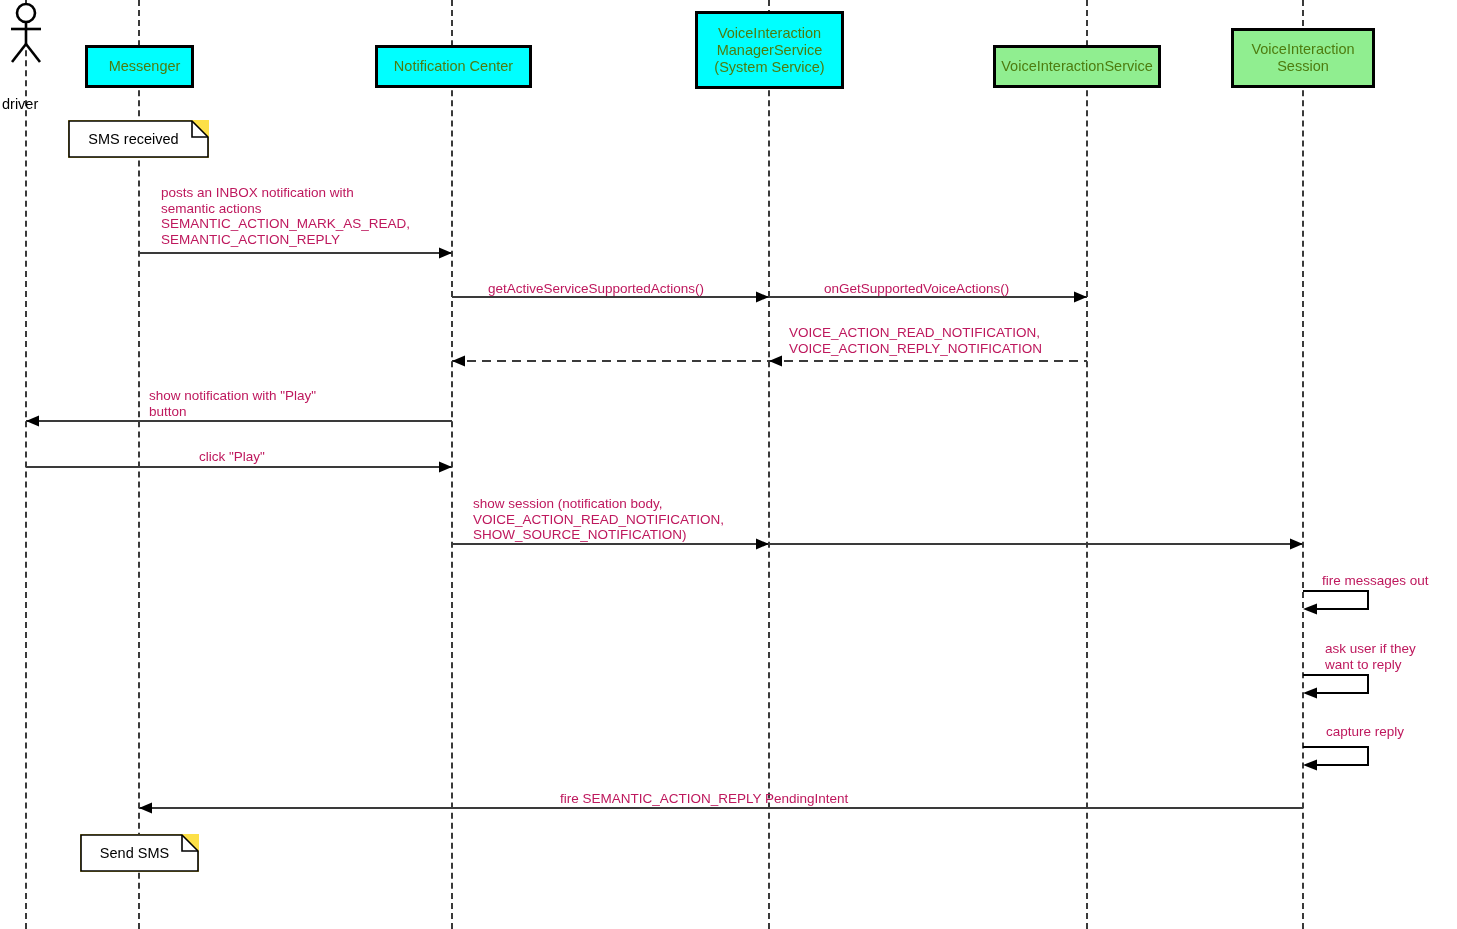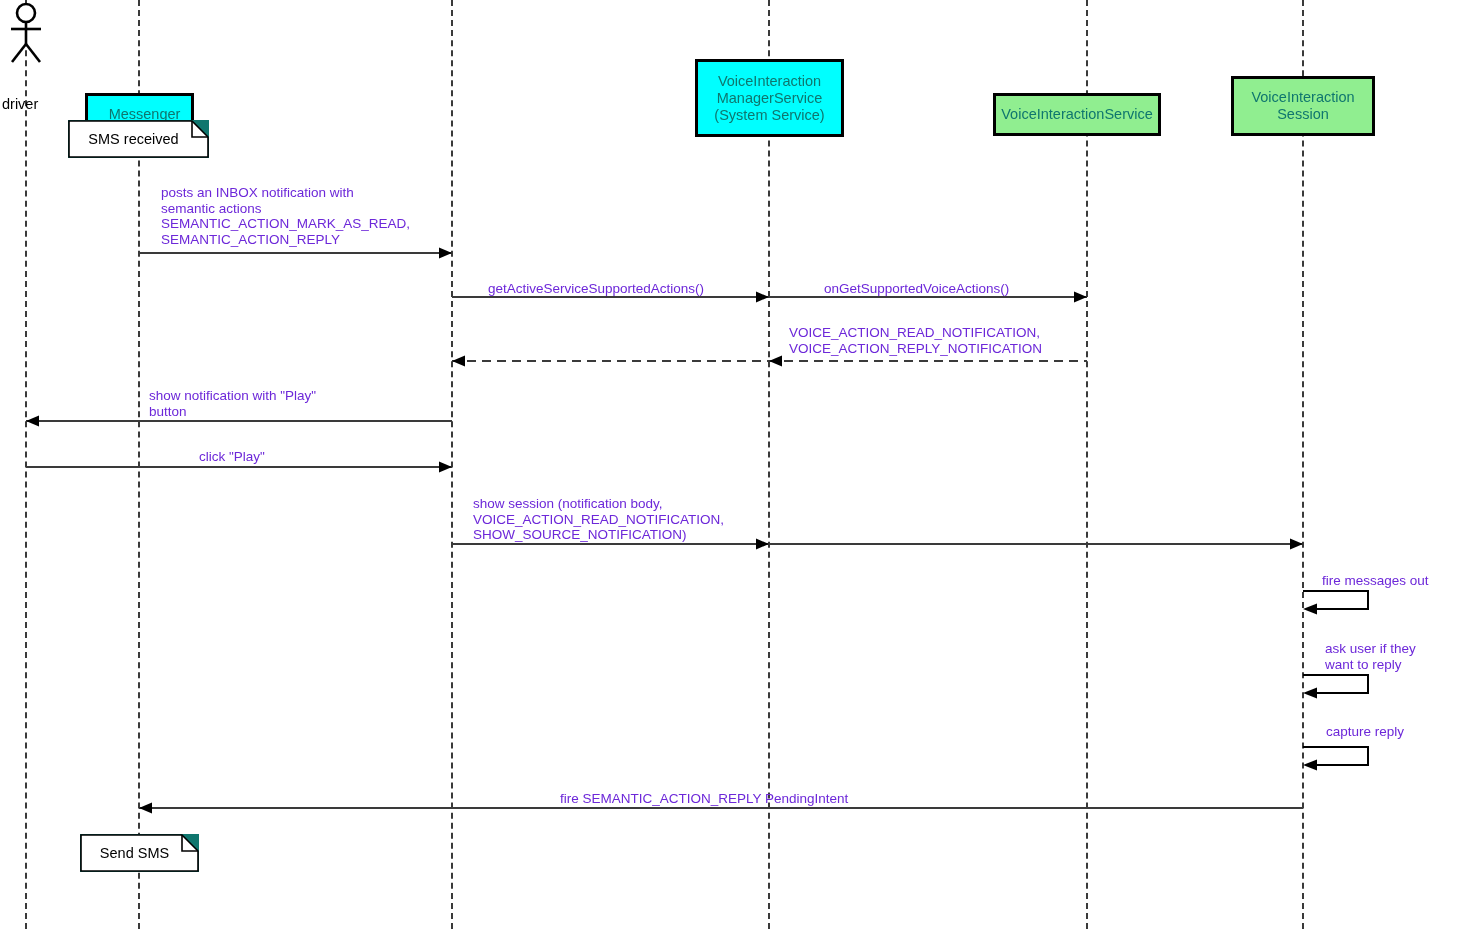--- a/index.html
+++ b/index.html
@@ -27,62 +27,61 @@
   .pbox{
     position:absolute;
     box-sizing:border-box;
     border:3px solid #000000;
     display:flex;
     align-items:center;
     justify-content:center;
     text-align:center;
     font-size:14.5px;
     line-height:17px;
-    color:#0f766e;
+    color:#4d7c0f;
     padding:2px 6px;
     z-index:5;
-    margin-top:48px;
   }
   .pbox.cyan{background:#00ffff;}
   .pbox.green{background:#90ee90;}
   
   .actor{position:absolute;z-index:6;}
   .actor-label{
     position:absolute;
     font-size:14.5px;
     color:#000;
     white-space:nowrap;
     z-index:6;
     margin-top:32px;
   }
   
   .note{
     position:absolute;
     box-sizing:border-box;
-    background:#0f766e;
+    background:#fde047;
     z-index:7;
     padding-left:30px;
   }
   .note svg{position:absolute;left:0;top:0;}
   .note .note-text{
     position:absolute;
     left:0;top:0;right:0;bottom:0;
     display:flex;align-items:center;justify-content:center;
     font-size:14.5px;
     color:#000;
     white-space:nowrap;
   }
   
   .msg{position:absolute;z-index:4;}
   .msg svg{display:block;overflow:visible;}
   .msg-label{
     position:absolute;
     font-size:13.5px;
     line-height:15.5px;
-    color:#6d28d9;
+    color:#be185d;
     white-space:pre;
     z-index:8;
   }
   .selfloop{position:absolute;z-index:4;}
   .selfloop svg{display:block;overflow:visible;}
 </style>
 </head>
 <body>
 
 <div id="canvas">
@@ -97,20 +96,23 @@
         <circle cx="22" cy="11" r="9" fill="#fff" stroke="#000" stroke-width="2.6"></circle>
         <line x1="22" y1="20" x2="22" y2="42" stroke="#000" stroke-width="2.6"></line>
         <line x1="7" y1="27" x2="37" y2="27" stroke="#000" stroke-width="2.6"></line>
         <line x1="22" y1="42" x2="8" y2="60" stroke="#000" stroke-width="2.6"></line>
         <line x1="22" y1="42" x2="36" y2="60" stroke="#000" stroke-width="2.6"></line>
       </svg></div>
     <div class="actor-label" style="left: 2px; top: 64px;">driver</div>
     <div class="pbox cyan" style="left: 85px; top: 45px; width: 109px; height: 43px; padding-left: 16px;">
       <span style="white-space: pre-line;">Messenger</span>
     </div>
+    <div class="pbox cyan" style="left: 375px; top: 45px; width: 157px; height: 43px;">
+      <span style="white-space: pre-line;">Notification Center</span>
+    </div>
     <div class="pbox cyan" style="left: 695px; top: 11px; width: 149px; height: 78px;">
       <span style="white-space: pre-line;">VoiceInteraction
 ManagerService
 (System Service)</span>
     </div>
     <div class="pbox green" style="left: 993px; top: 45px; width: 168px; height: 43px;">
       <span style="white-space: pre-line;">VoiceInteractionService</span>
     </div>
     <div class="pbox green" style="left: 1231px; top: 28px; width: 144px; height: 60px;">
       <span style="white-space: pre-line;">VoiceInteraction

